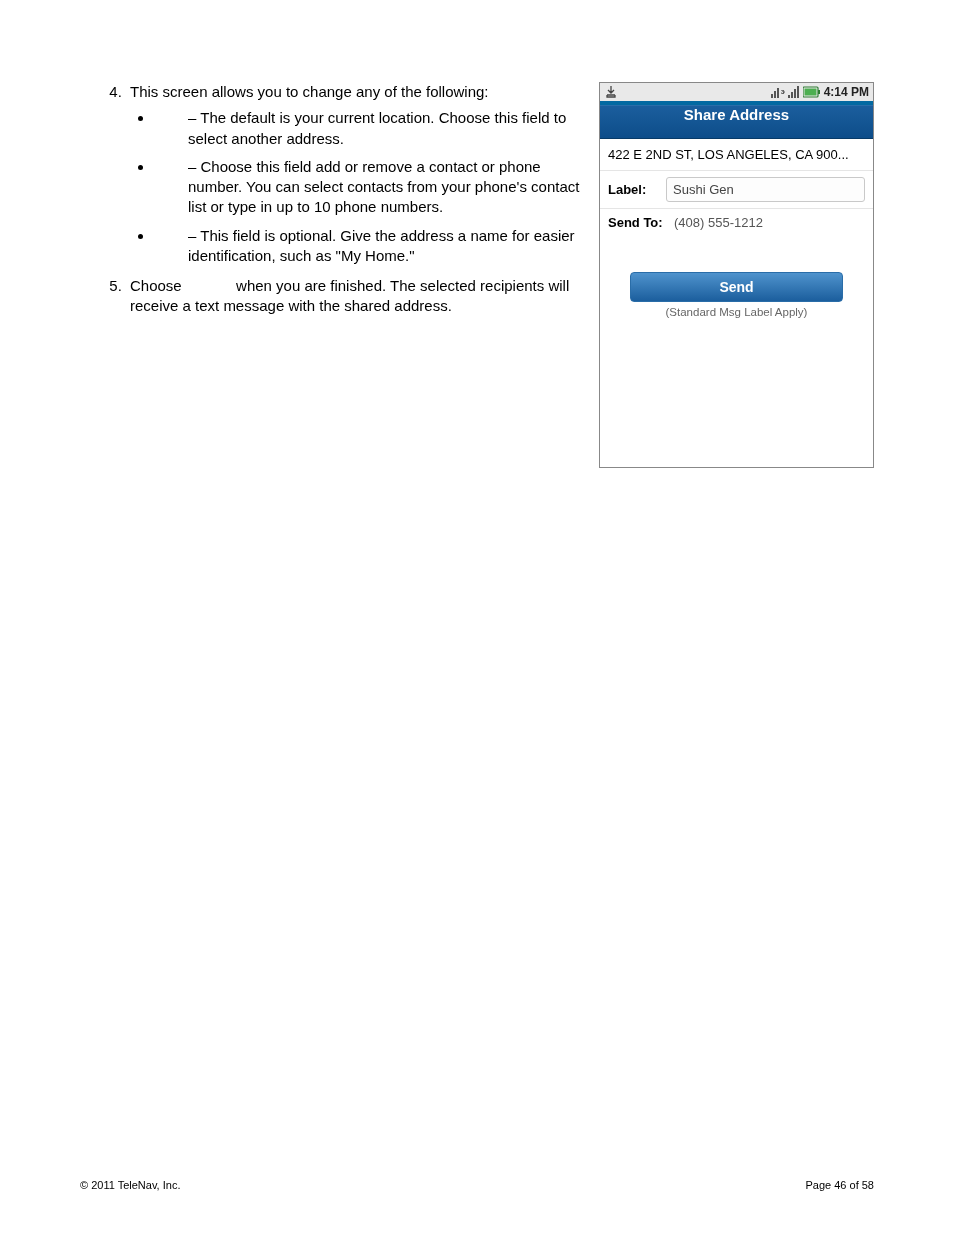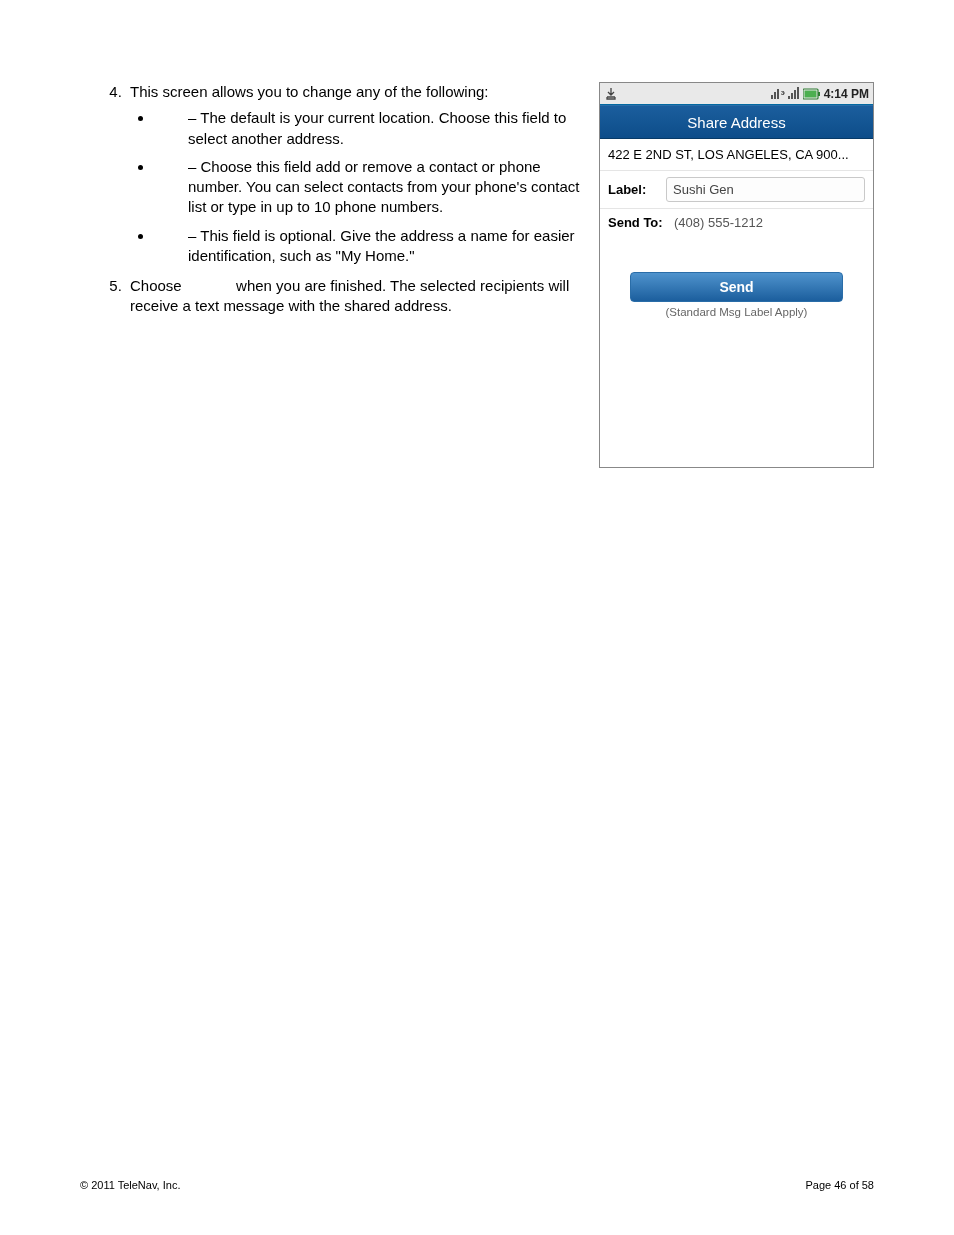--- a/index.html
+++ b/index.html
@@ -38,38 +38,38 @@
     width: 275px;
     height: 386px;
     border: 1px solid #888;
     background: #fff;
     display: flex;
     flex-direction: column;
   }
   .statusbar {
     height: 22px;
     background: #e9e9e9;
-    border-bottom: 1px solid #0369a1;
+    border-bottom: 4px solid #0369a1;
     display: flex;
     align-items: center;
     justify-content: space-between;
     padding: 0 4px;
     font-size: 12px;
     color: #222;
   }
   .status-left { display: flex; align-items: center; gap: 3px; }
   .status-right { display: flex; align-items: center; gap: 3px; font-weight: bold; }
   .titlebar {
     height: 34px;
     background: linear-gradient(#1b5e9d, #0d4d8a);
     color: #fff;
-    font-weight: normal;
+    font-weight: bold;
     font-size: 15px;
     display: flex;
-    align-items: center;
+    align-items: flex-start;
     justify-content: center;
     border-top: 1px solid #2a6da8;
     border-bottom: 1px solid #073a68;
   }
   .phone-body { background: #fff; flex: 1; }
   .row {
     display: flex;
     align-items: center;
     padding: 6px 8px;
     border-bottom: 1px solid #e5e5e5;

